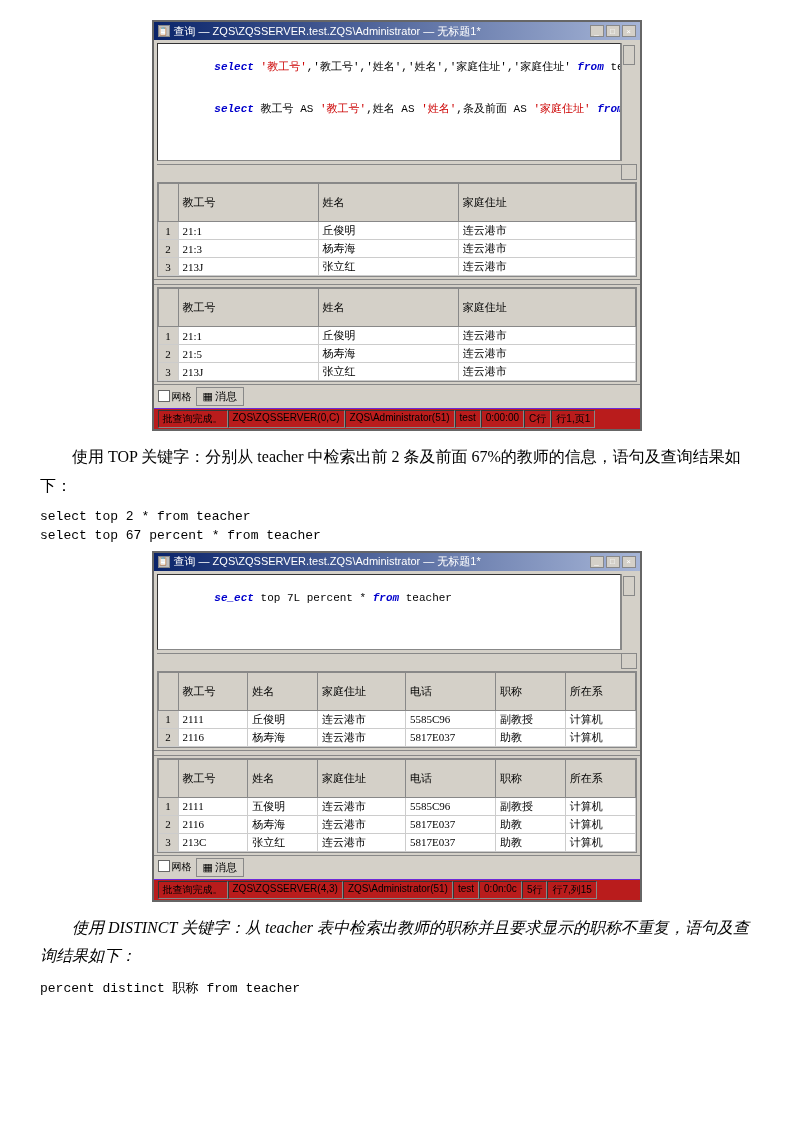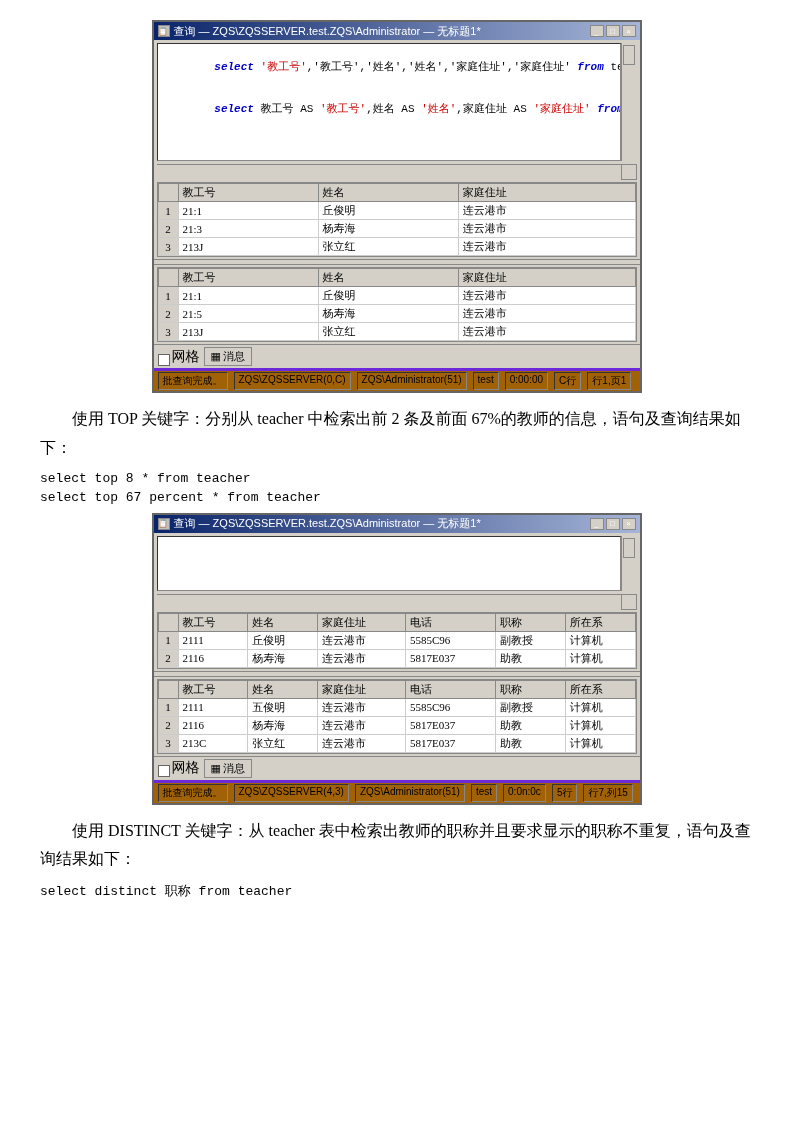--- a/index.html
+++ b/index.html
@@ -116,21 +116,21 @@
     }
     .results-table {
       width: 100%;
       border-collapse: collapse;
       font-size: 11px;
       font-family: "SimSun", "宋体", serif;
     }
     .results-table th {
       background: #d4d0c8;
       border: 1px solid #888;
-      padding: 1px 4px;
+      padding: 11px 4px;
       font-weight: normal;
       text-align: left;
       font-size: 11px;
     }
     .results-table td {
       border: 1px solid #ccc;
       padding: 1px 4px;
       font-size: 11px;
     }
     .row-num {
@@ -154,23 +154,23 @@
     .window-toolbar {
       display: flex;
       align-items: center;
       gap: 4px;
       padding: 2px 4px;
       border-top: 1px solid #888;
       background: #d4d0c8;
     }
     .toolbar-checkbox {
       display: flex;
-      align-items: flex-end;
+      align-items: flex-start;
       gap: 2px;
-      font-size: 14px;
+      font-size: 10px;
     }
     .checkbox-box {
       width: 12px;
       height: 12px;
       border: 1px solid #666;
       background: white;
       display: inline-block;
     }
     .toolbar-btn {
       background: #d4d0c8;
@@ -178,26 +178,26 @@
       padding: 1px 6px;
       font-size: 11px;
       cursor: pointer;
       display: flex;
       align-items: center;
       gap: 2px;
     }
 
     
     .status-bar {
-      background: #a16207;
-      border-top: 3px solid #6d28d9;
+      background: #b91c1c;
+      border-top: 1px solid #6d28d9;
       padding: 1px 4px;
       font-size: 10px;
       display: flex;
-      gap: 6px;
+      gap: 0;
     }
     .status-item {
       border: 1px inset #888;
       padding: 1px 4px;
       font-size: 10px;
       font-family: "Microsoft Sans Serif", sans-serif;
     }
 
     
     .body-text {
@@ -232,21 +232,21 @@
       <div class="win-btn">×</div>
     </div>
   </div>
 
   <div class="editor-with-scroll">
     <div class="editor-main">
       <div class="query-line">
         <span class="sql-keyword">select </span><span class="sql-string">'教工号'</span><span>,'教工号','姓名','姓名','家庭住址','家庭住址' </span><span class="sql-keyword">from </span><span>teacher</span>
       </div>
       <div class="query-line">
-        <span class="sql-keyword">select </span><span>教工号 AS </span><span class="sql-string">'教工号'</span><span>,姓名 AS </span><span class="sql-string">'姓名'</span><span>,家庭住址 AS </span><span class="sql-string">'家庭住址'</span><span class="sql-keyword"> from </span>
+        <span class="sql-keyword">select </span><span>教工号 AS </span><span class="sql-string">'教工号'</span><span>,姓名 AS </span><span class="sql-string">'姓名'</span><span>,条及前面 AS </span><span class="sql-string">'家庭住址'</span><span class="sql-keyword"> from </span>
       </div>
       <div class="query-line">&nbsp;</div>
       <div class="query-line">&nbsp;</div>
     </div>
     <div class="scrollbar-v">
       <div class="scroll-thumb"></div>
     </div>
   </div>
 
   <div style="margin: 0 3px; display:flex;">
@@ -341,41 +341,44 @@
     <span class="status-item">0:00:00</span>
     <span class="status-item">C行</span>
     <span class="status-item">行1,页1</span>
   </div>
 </div>
 
 <div class="body-text para-indent">
   <span>使用 TOP 关键字：分别从 teacher 中检索出前 2 条及前面 67%的教师的信息，语句及查询结果如下：</span>
 </div>
 <div class="code-line">
-  <span>select top 8 * from teacher</span>
+  <span>select top 2 * from teacher</span>
 </div>
 <div class="code-line">
   <span>select top 67 percent * from teacher</span>
 </div>
 
 <div class="window" style="margin-top:8px;">
   <div class="window-titlebar">
     <div class="window-titlebar-left">
       <div class="window-titlebar-icon">📋</div>
       <span>查询 — ZQS\ZQSSERVER.test.ZQS\Administrator — 无标题1*</span>
     </div>
     <div class="window-controls">
       <div class="win-btn">_</div>
       <div class="win-btn">□</div>
       <div class="win-btn">×</div>
     </div>
   </div>
 
   <div class="editor-with-scroll">
     <div class="editor-main">
+      <div class="query-line">
+        <span class="sql-keyword">se_ect </span><span>top 7L percent * </span><span class="sql-keyword">from </span><span>teacher</span>
+      </div>
       <div class="query-line">&nbsp;</div>
       <div class="query-line">&nbsp;</div>
     </div>
     <div class="scrollbar-v">
       <div class="scroll-thumb"></div>
     </div>
   </div>
   <div style="margin: 0 3px; display:flex;">
     <div class="scrollbar-h" style="flex:1;"></div>
     <div style="width:16px; height:16px; background:#d4d0c8; border:1px solid #888;"></div>
@@ -479,18 +482,18 @@
     <span class="status-item">批查询完成。</span>
     <span class="status-item">ZQS\ZQSSERVER(4,3)</span>
     <span class="status-item">ZQS\Administrator(51)</span>
     <span class="status-item">test</span>
     <span class="status-item">0:0n:0c</span>
     <span class="status-item">5行</span>
     <span class="status-item">行7,列15</span>
   </div>
 </div>
 
-<div class="body-text para-indent" style="margin-top:4px;">
+<div class="body-text para-indent" style="margin-top:4px;font-style:italic;">
   <span>使用 DISTINCT 关键字：从 teacher 表中检索出教师的职称并且要求显示的职称不重复，语句及查询结果如下：</span>
 </div>
 <div class="code-line">
-  <span>select distinct  职称  from teacher</span>
+  <span>percent distinct  职称  from teacher</span>
 </div>
 
 </body></html>

